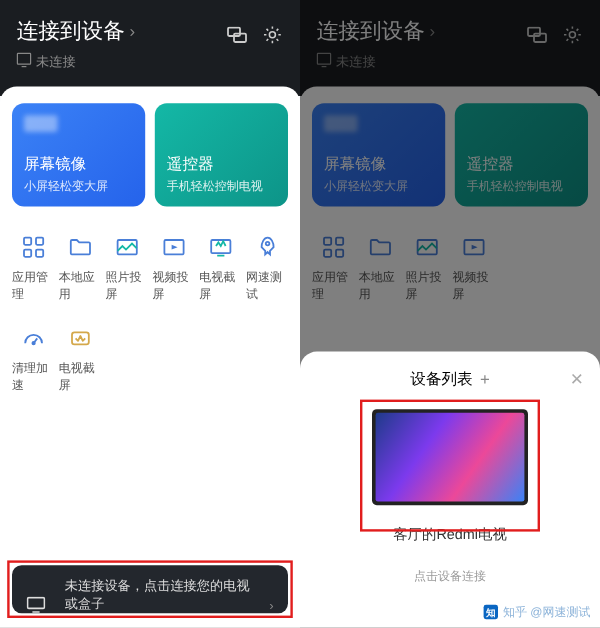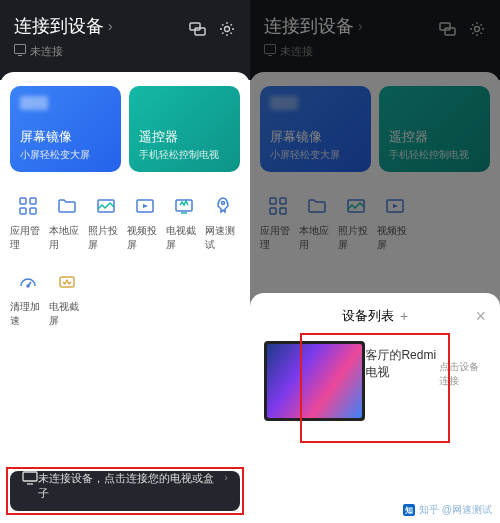--- a/index.html
+++ b/index.html
@@ -28,30 +28,30 @@
 .card.teal{background:linear-gradient(135deg,#14b8a6 0%,#0d9488 100%)}
 .card-title{font-size:13px;font-weight:500;margin-bottom:2px}
 .card-sub{font-size:10px;opacity:.85}
 .card-blur{position:absolute;top:10px;left:10px;width:28px;height:14px;background:rgba(255,255,255,.4);border-radius:2px;filter:blur(2px)}
 
 .grid{display:grid;grid-template-columns:repeat(6,1fr);gap:4px 4px;row-gap:18px}
 .gitem{display:flex;flex-direction:column;align-items:center;gap:6px}
 .gicon{width:24px;height:24px;display:flex;align-items:center;justify-content:center;color:#4a7fd8}
 .glabel{font-size:10px;color:#555}
 
-.banner{position:absolute;bottom:12px;left:10px;right:10px;background:#23272d;border-radius:8px;height:40px;display:flex;align-items:flex-start;padding:0 12px;color:#ddd;font-size:11px;gap:0}
+.banner{position:absolute;bottom:12px;left:10px;right:10px;background:#23272d;border-radius:8px;height:40px;display:flex;align-items:flex-end;padding:0 12px;color:#ddd;font-size:11px;gap:16px}
 .banner .arrow{margin-left:auto;color:#888}
 .redbox{position:absolute;border:2px solid #e11d1d;pointer-events:none}
 
 .sheet{position:absolute;bottom:0;left:0;right:0;background:#fff;border-radius:14px 14px 0 0;z-index:10;padding:14px;height:230px}
 .sheet-hdr{display:flex;align-items:center;justify-content:center;position:relative;margin-bottom:16px}
 .sheet-title{font-size:13px;font-weight:500}
 .plus{margin-left:6px;color:#888;font-size:14px}
 .close{position:absolute;right:0;color:#aaa;font-size:18px}
-.tv-wrap{display:flex;flex-direction:row;align-items:flex-start}
+.tv-wrap{display:flex;flex-direction:column;align-items:center}
 .tv{width:130px;height:80px;background:#222;border-radius:4px;position:relative;margin-bottom:10px;overflow:hidden}
 .tv::after{content:"";position:absolute;bottom:-5px;left:50%;transform:translateX(-50%);width:34px;height:4px;background:#555;border-radius:1px}
 .tv-screen{position:absolute;inset:3px;border-radius:2px;background:linear-gradient(125deg,#1e3a8a 0%,#7c3aed 35%,#ec4899 65%,#3b82f6 100%)}
 .tv-name{font-size:12px;color:#333;margin-top:6px}
 .tv-sub{font-size:10px;color:#999;margin-top:19px}
 
 .watermark{position:absolute;bottom:6px;right:8px;z-index:50;display:flex;align-items:center;gap:4px;font-size:10px;color:#8cb3d9}
 .wm-ic{width:12px;height:12px;background:#0a66c2;border-radius:2px;display:flex;align-items:center;justify-content:center;color:#fff;font-size:8px;font-weight:bold}
 
 svg{display:block}

